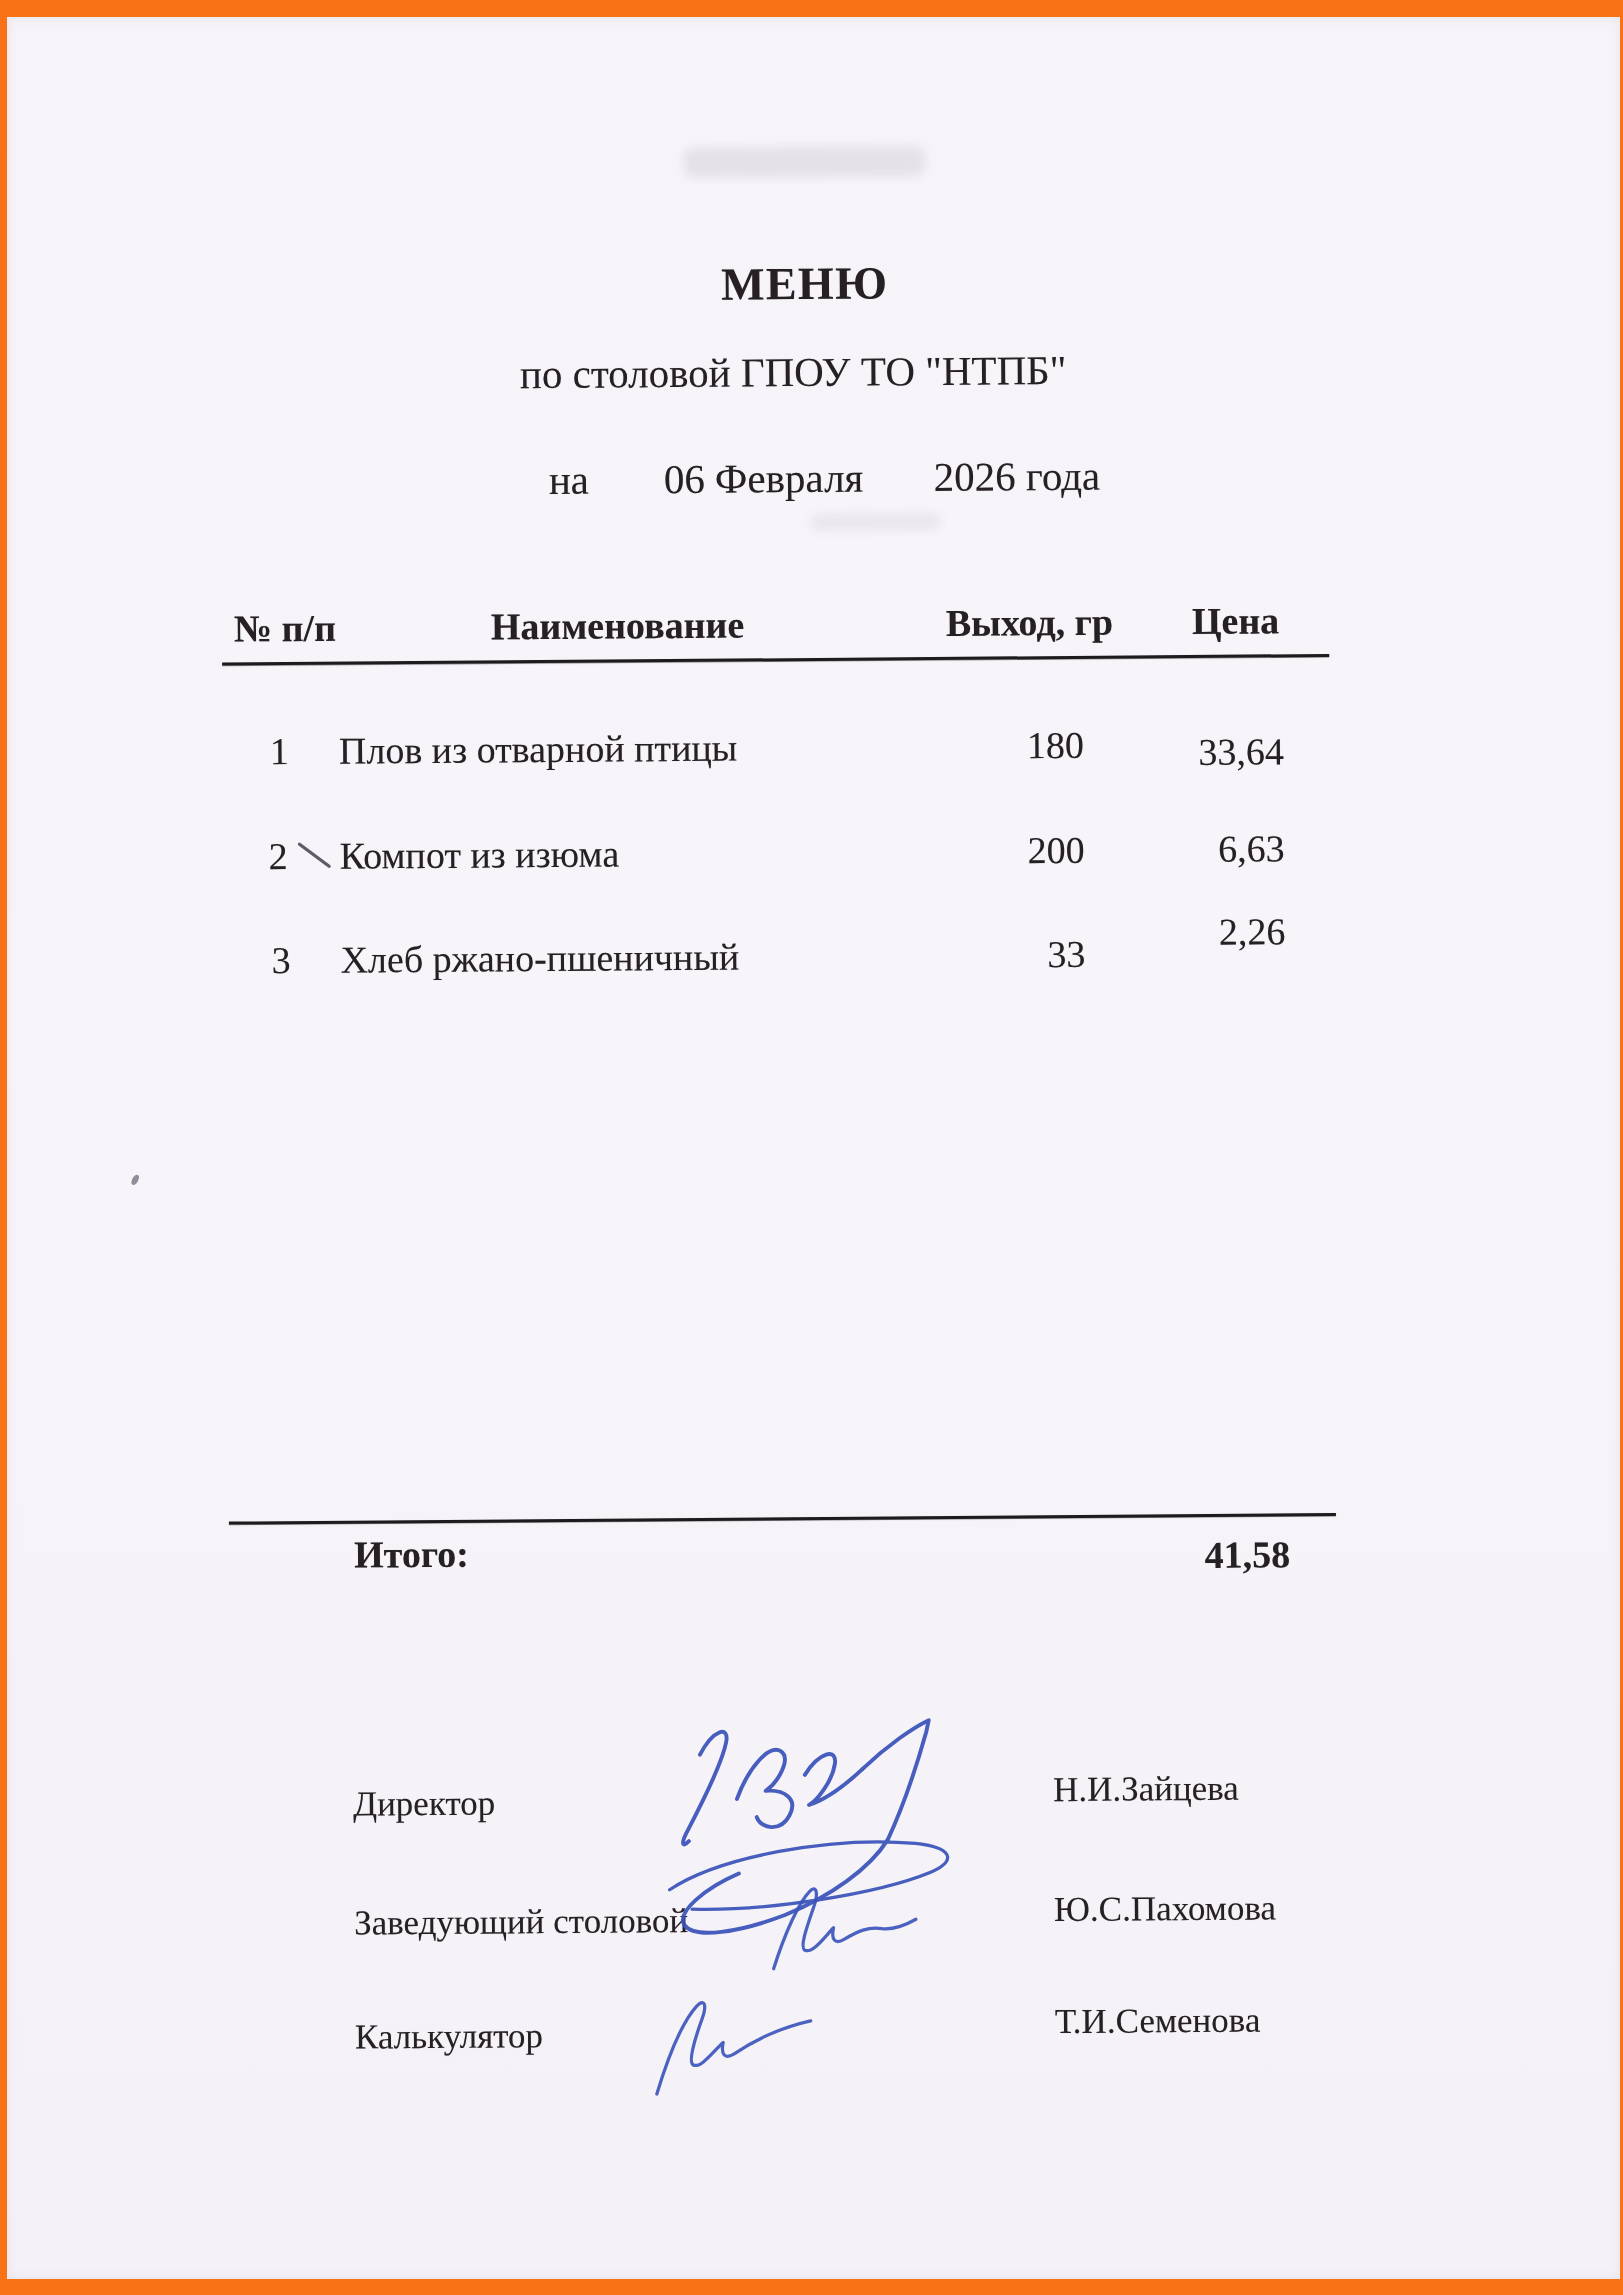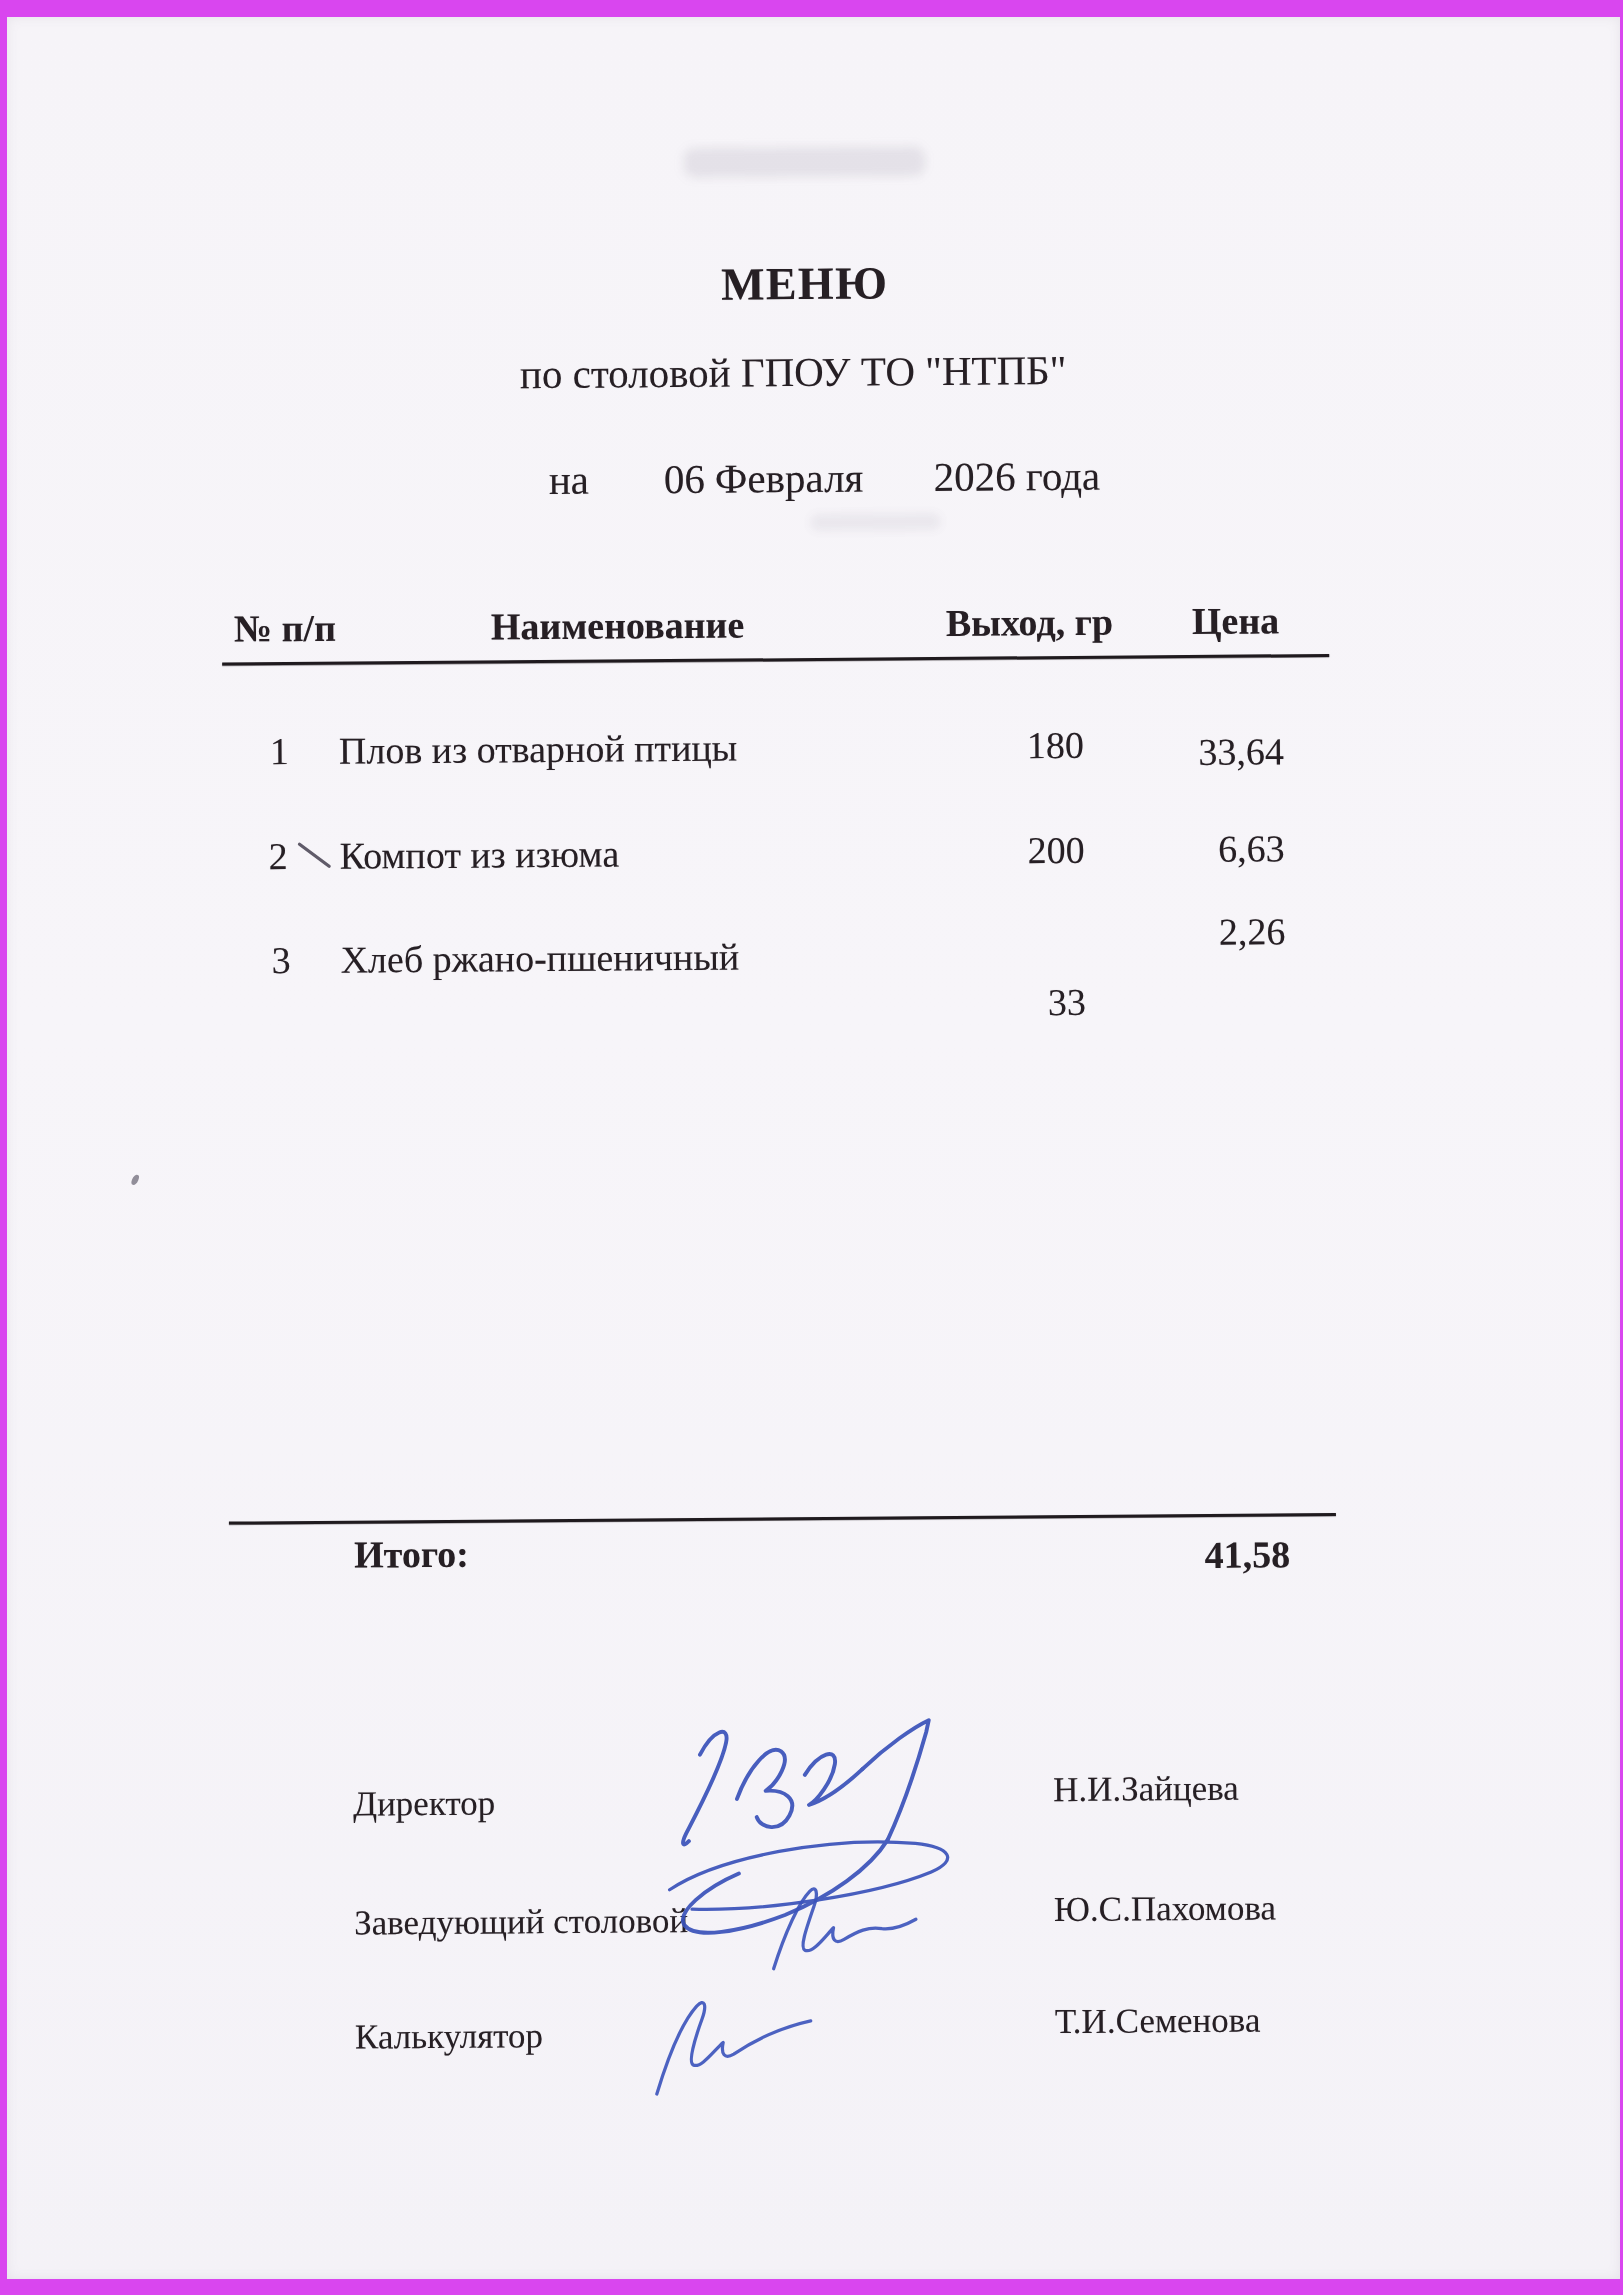--- a/index.html
+++ b/index.html
@@ -2,21 +2,21 @@
 <html style="font-size:10.5px"><head>
 <meta charset="utf-8">
 <style>
   html,body{margin:0;padding:0;}
   body{
     width:1624px;height:2295px;
     background:#ffffff;
     font-family:"Liberation Serif", "DejaVu Serif", serif;
     overflow:hidden;
   }
-  .page{position:relative;width:1624px;height:2295px;background:#d946ef;}
+  .page{position:relative;width:1624px;height:2295px;background:#f97316;}
   .paper{
     position:absolute;left:6.5px;top:17px;width:1613px;height:2262px;
     background:linear-gradient(180deg,#f6f4f8 0%,#f7f5f9 45%,#f4f2f7 100%);
     box-shadow:0 0 11.8px rgba(120,115,135,.12) inset;
   }
   .content{
     position:absolute;left:0;top:0;width:1624px;height:2295px;
     transform:rotate(-0.45deg);
     transform-origin:812px 1145px;
     color:#261f24;
@@ -77,21 +77,21 @@
     <div>
       <span class="txt cell num-col" style="left:261px;top:833px;">2</span>
       <span class="txt cell" style="left:342px;top:833px;">Компот из изюма</span>
       <span class="txt cell out-col" style="left:982px;top:833px;">200</span>
       <span class="txt cell price-col" style="left:1172px;top:833px;">6,63</span>
     </div>
 
     <div>
       <span class="txt cell num-col" style="left:263px;top:937px;">3</span>
       <span class="txt cell" style="left:342px;top:937px;">Хлеб ржано-пшеничный</span>
-      <span class="txt cell out-col" style="left:982px;top:937px;margin-top:48px;">33</span>
+      <span class="txt cell out-col" style="left:982px;top:937px;">33</span>
       <span class="txt cell price-col" style="left:1172px;top:916px;">2,26</span>
     </div>
 
     <div class="rule" style="left:226px;top:1517px;width:1107px;"></div>
     <div class="txt cell b" style="left:351px;top:1532px;text-align:center;">Итого:</div>
     <div class="txt cell b price-col" style="left:1172px;top:1539px;">41,58</div>
 
     <div>
       <span class="txt sig" style="left:348px;top:1783px;">Директор</span>
       <span class="txt sig" style="left:1048px;top:1774px;">Н.И.Зайцева</span>

